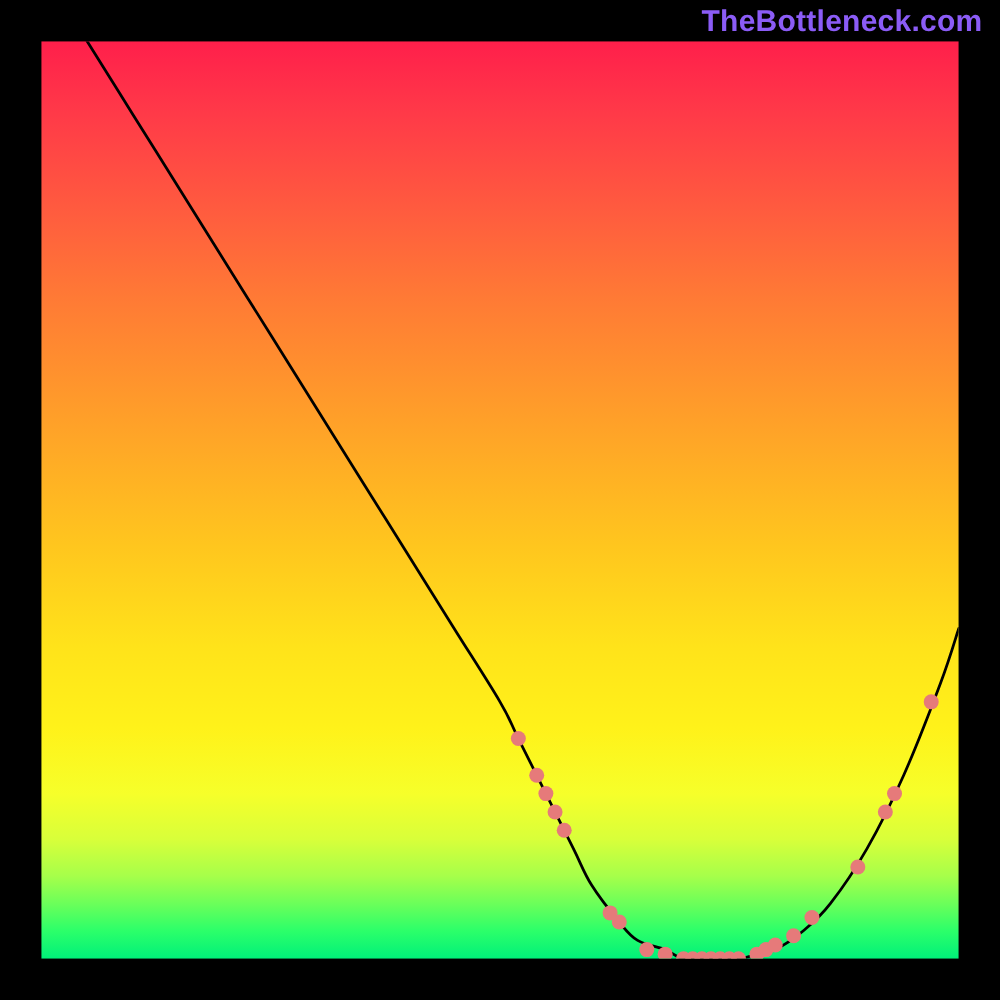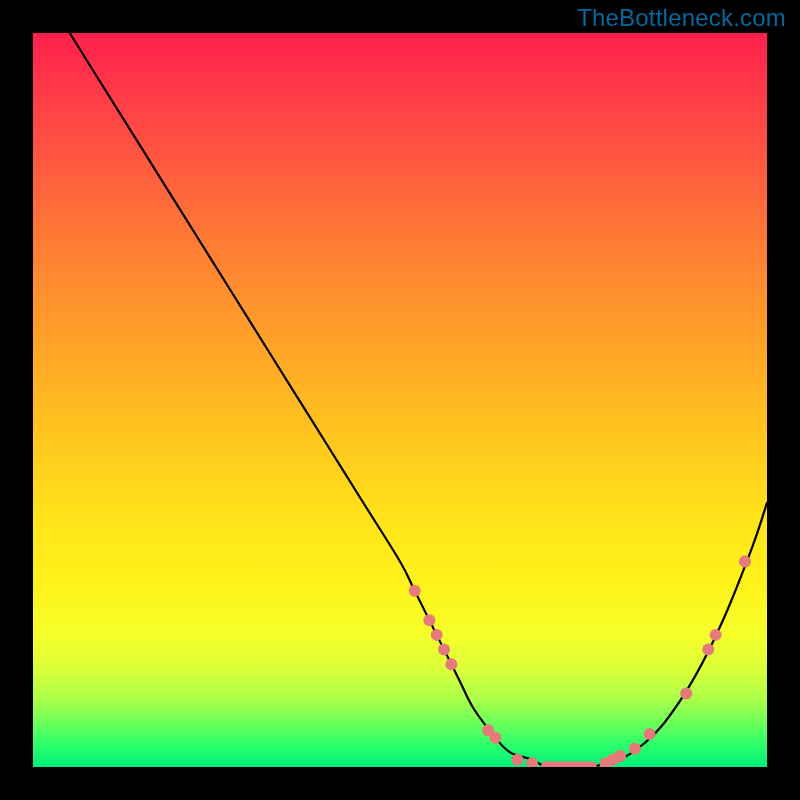--- a/index.html
+++ b/index.html
@@ -15,22 +15,22 @@
     position: relative;
     width: 800px;
     height: 800px;
     background: #000000;
   }
   .watermark {
     position: absolute;
     top: 4px;
     right: 14px;
     font-size: 24px;
-    font-weight: 400;
-    color: #0369a1;
+    font-weight: 700;
+    color: #8b5cf6;
     letter-spacing: 0.2px;
     z-index: 50;
     user-select: none;
   }
   .plot-area {
     position: absolute;
     left: 33px;
     top: 33px;
     width: 734px;
     height: 734px;

